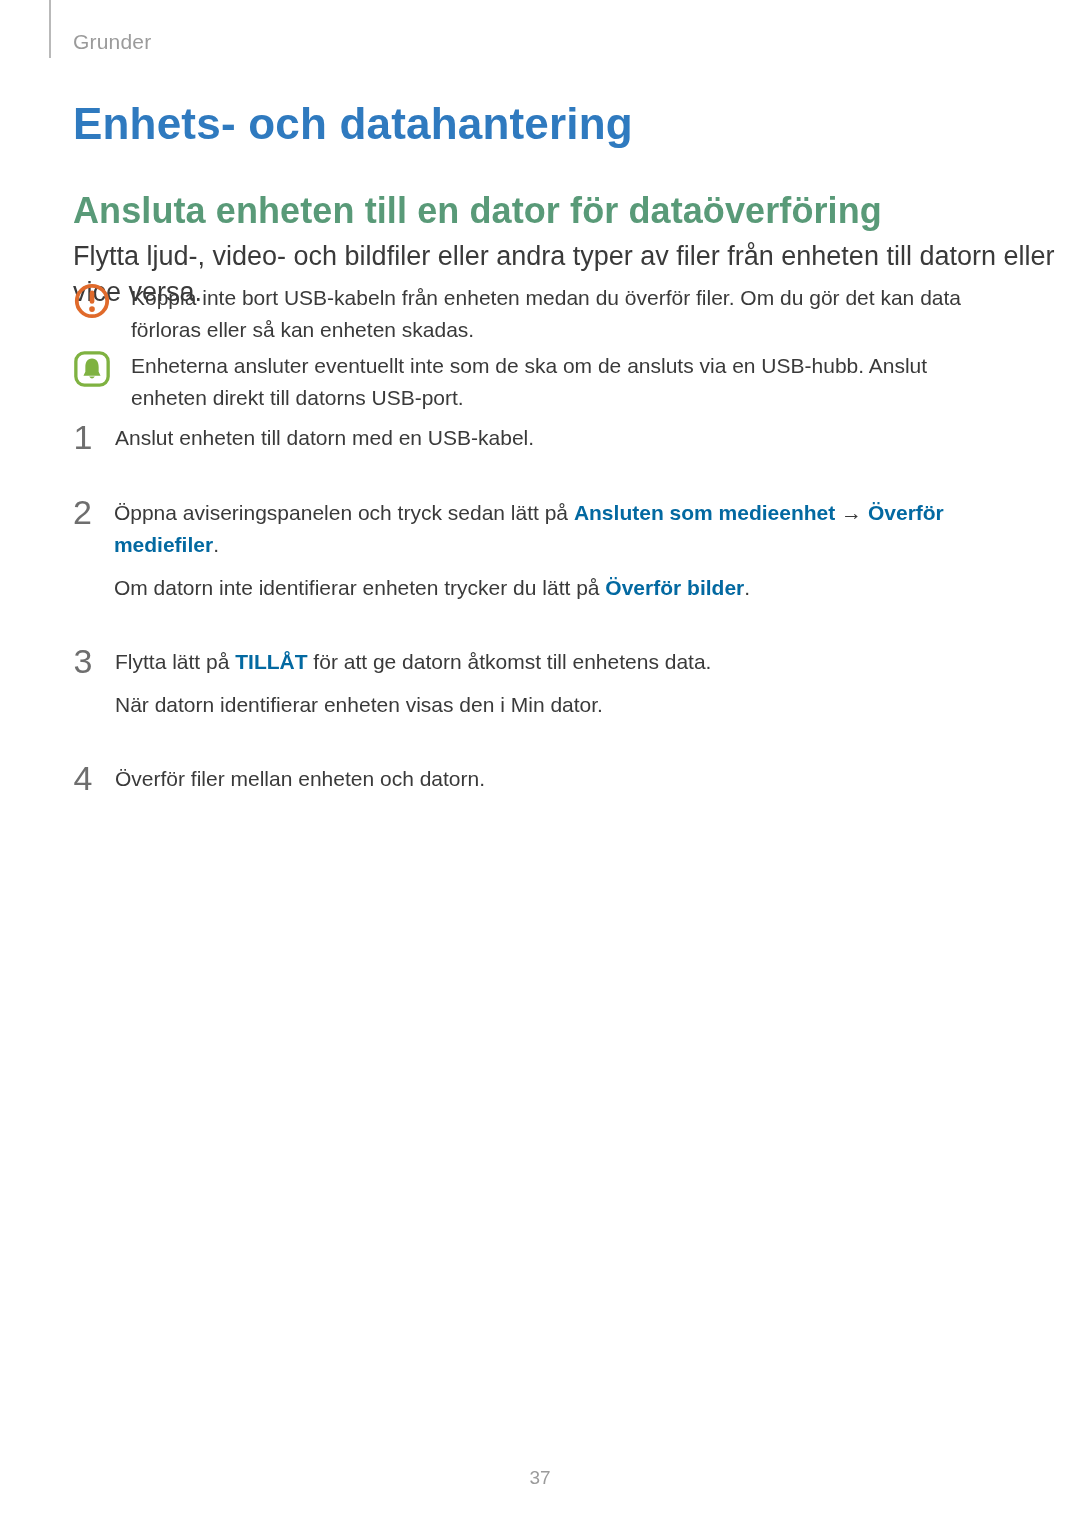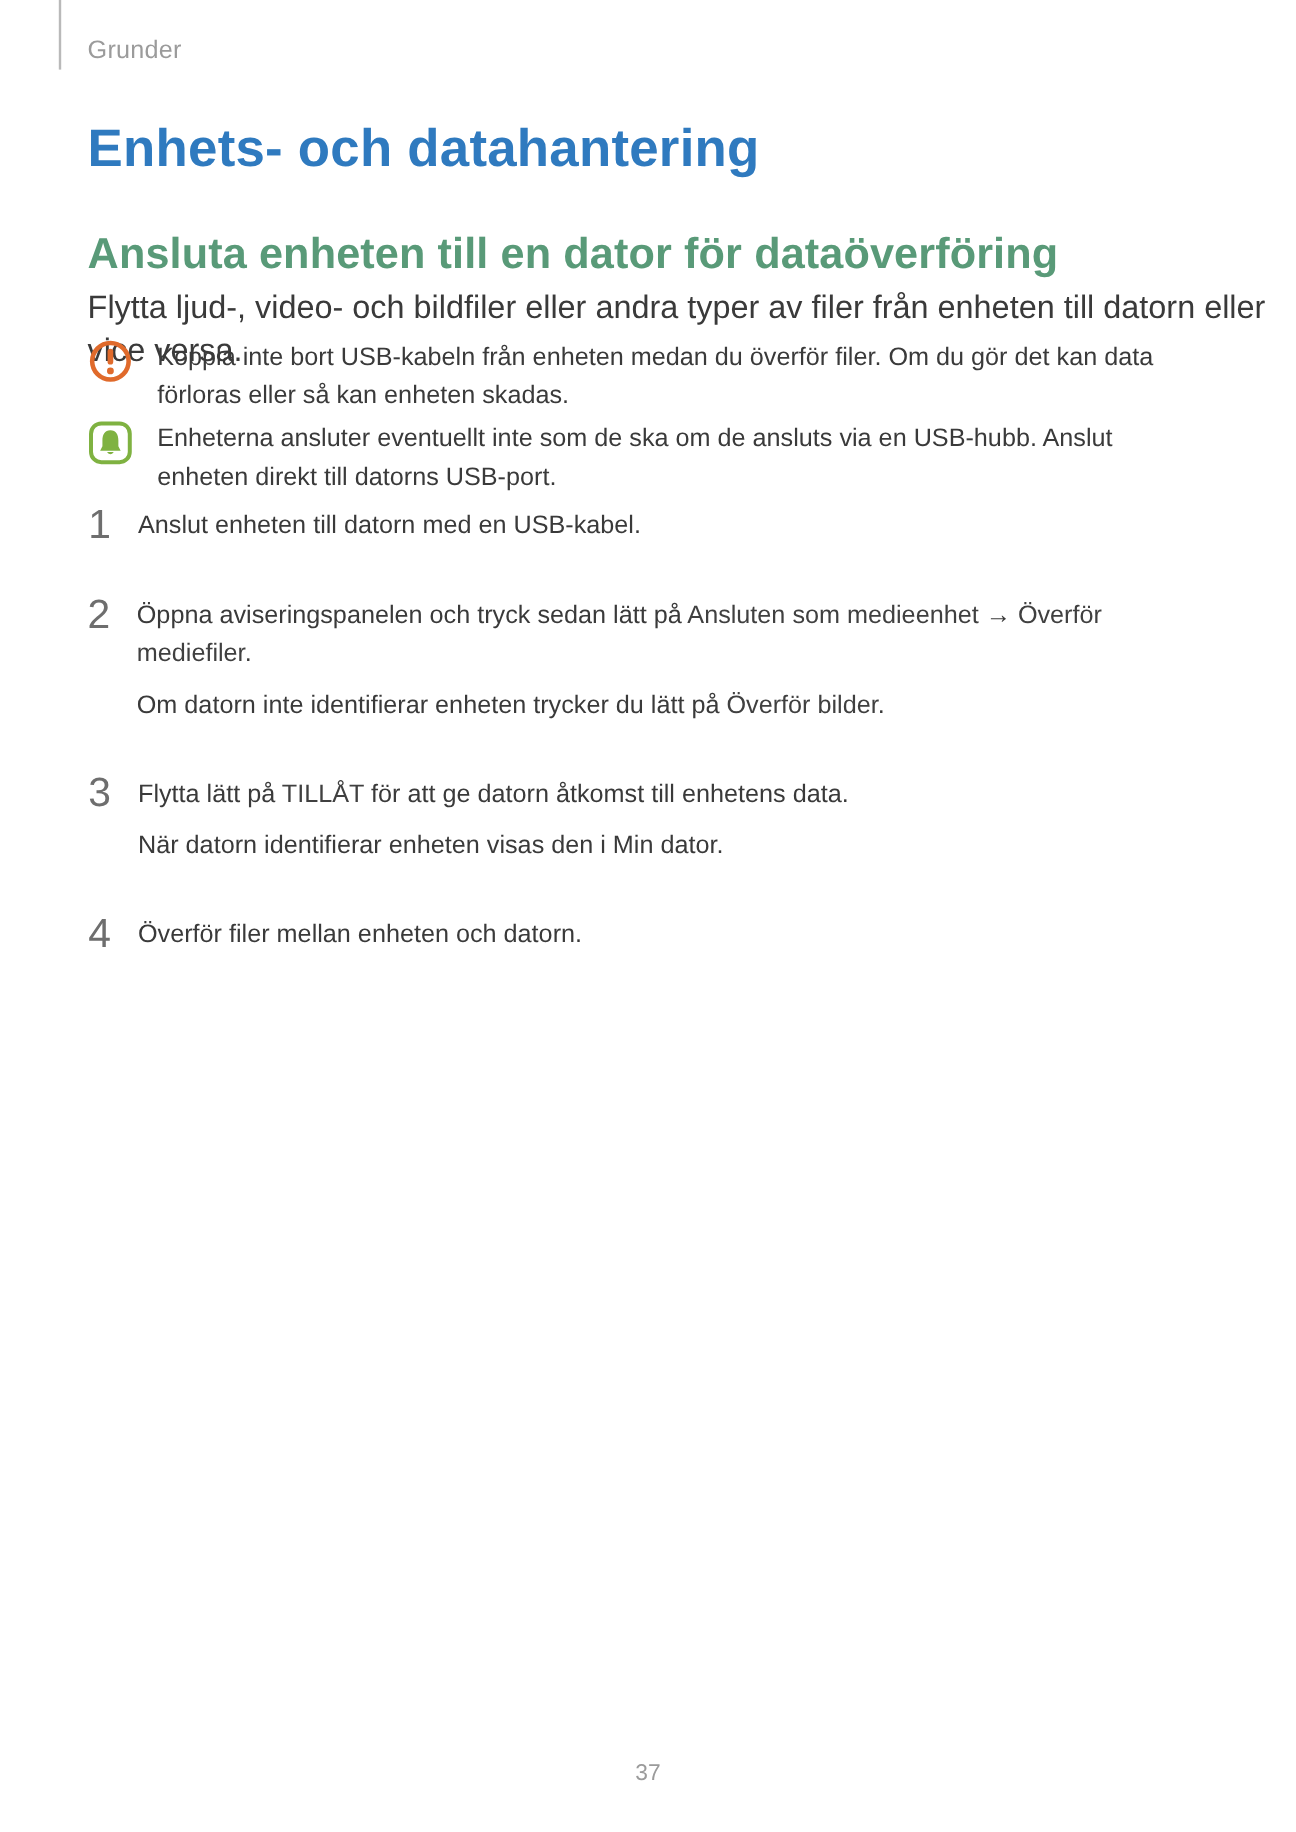--- a/index.html
+++ b/index.html
@@ -101,21 +101,21 @@
     width: 20px;
     text-align: center;
     margin-top: -2px;
   }
   .step-body {
     font-size: 21px;
     color: #3a3a3a;
     line-height: 1.55;
   }
   .step-body p { margin: 0 0 10px 0; }
-  .step-body b { font-weight: 400; color: #404040; }
+  .step-body b { font-weight: 700; color: #0369a1; }
   .page-num {
     position: absolute;
     left: 0;
     right: 0;
     bottom: 38px;
     text-align: center;
     font-size: 19px;
     color: #9b9b9b;
   }
 </style>

